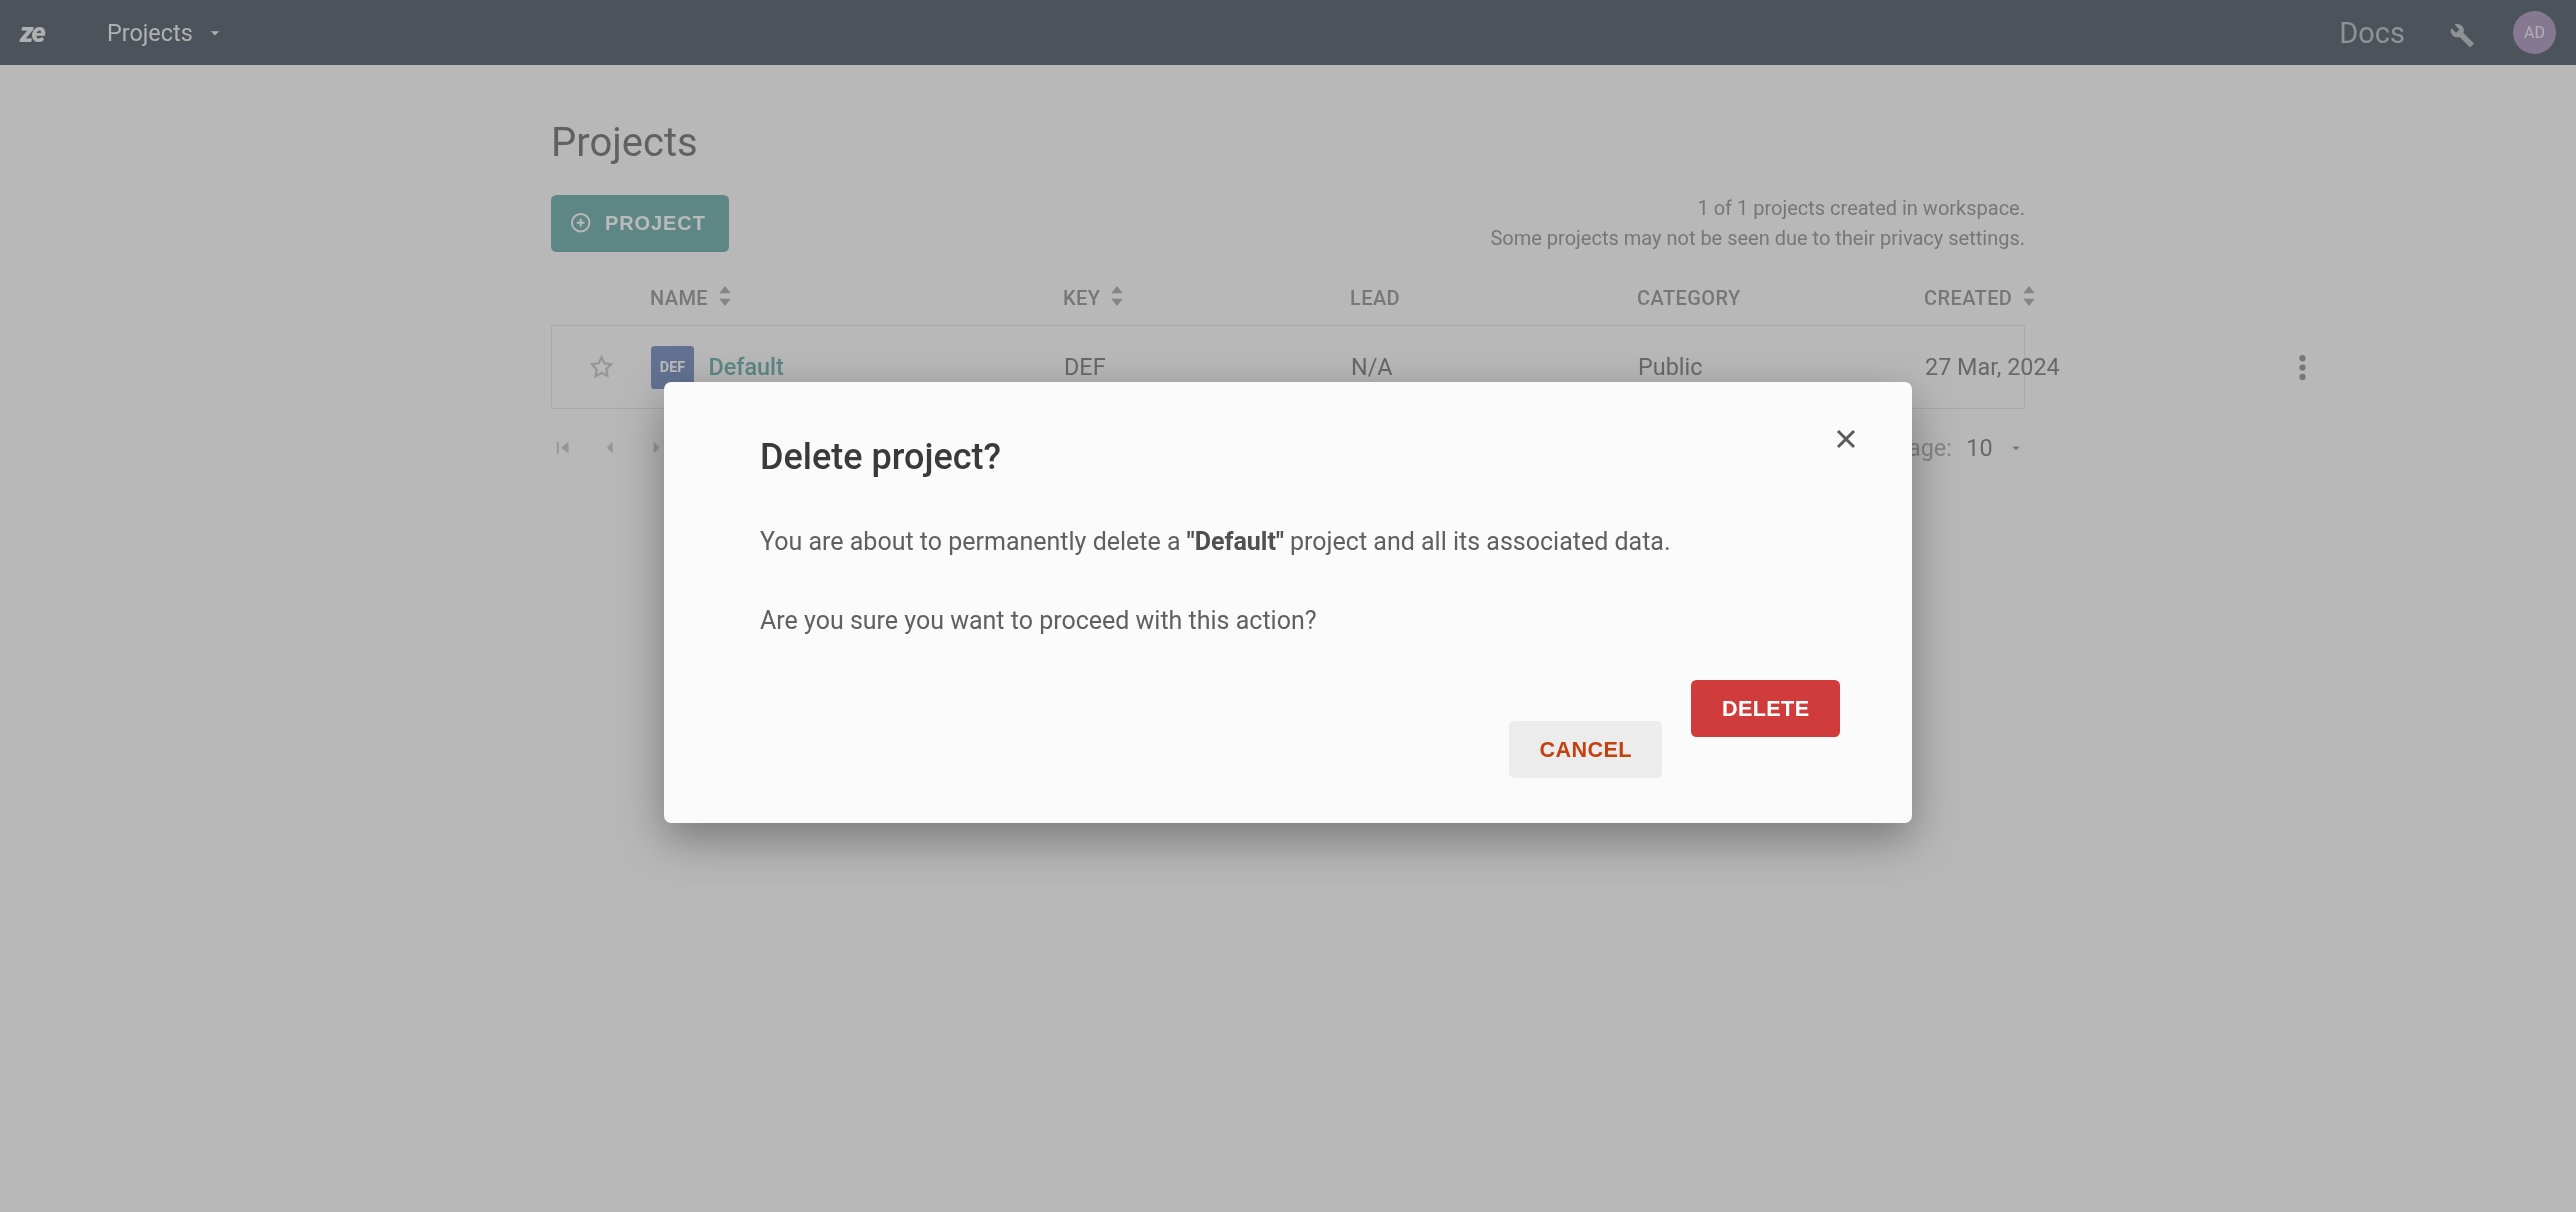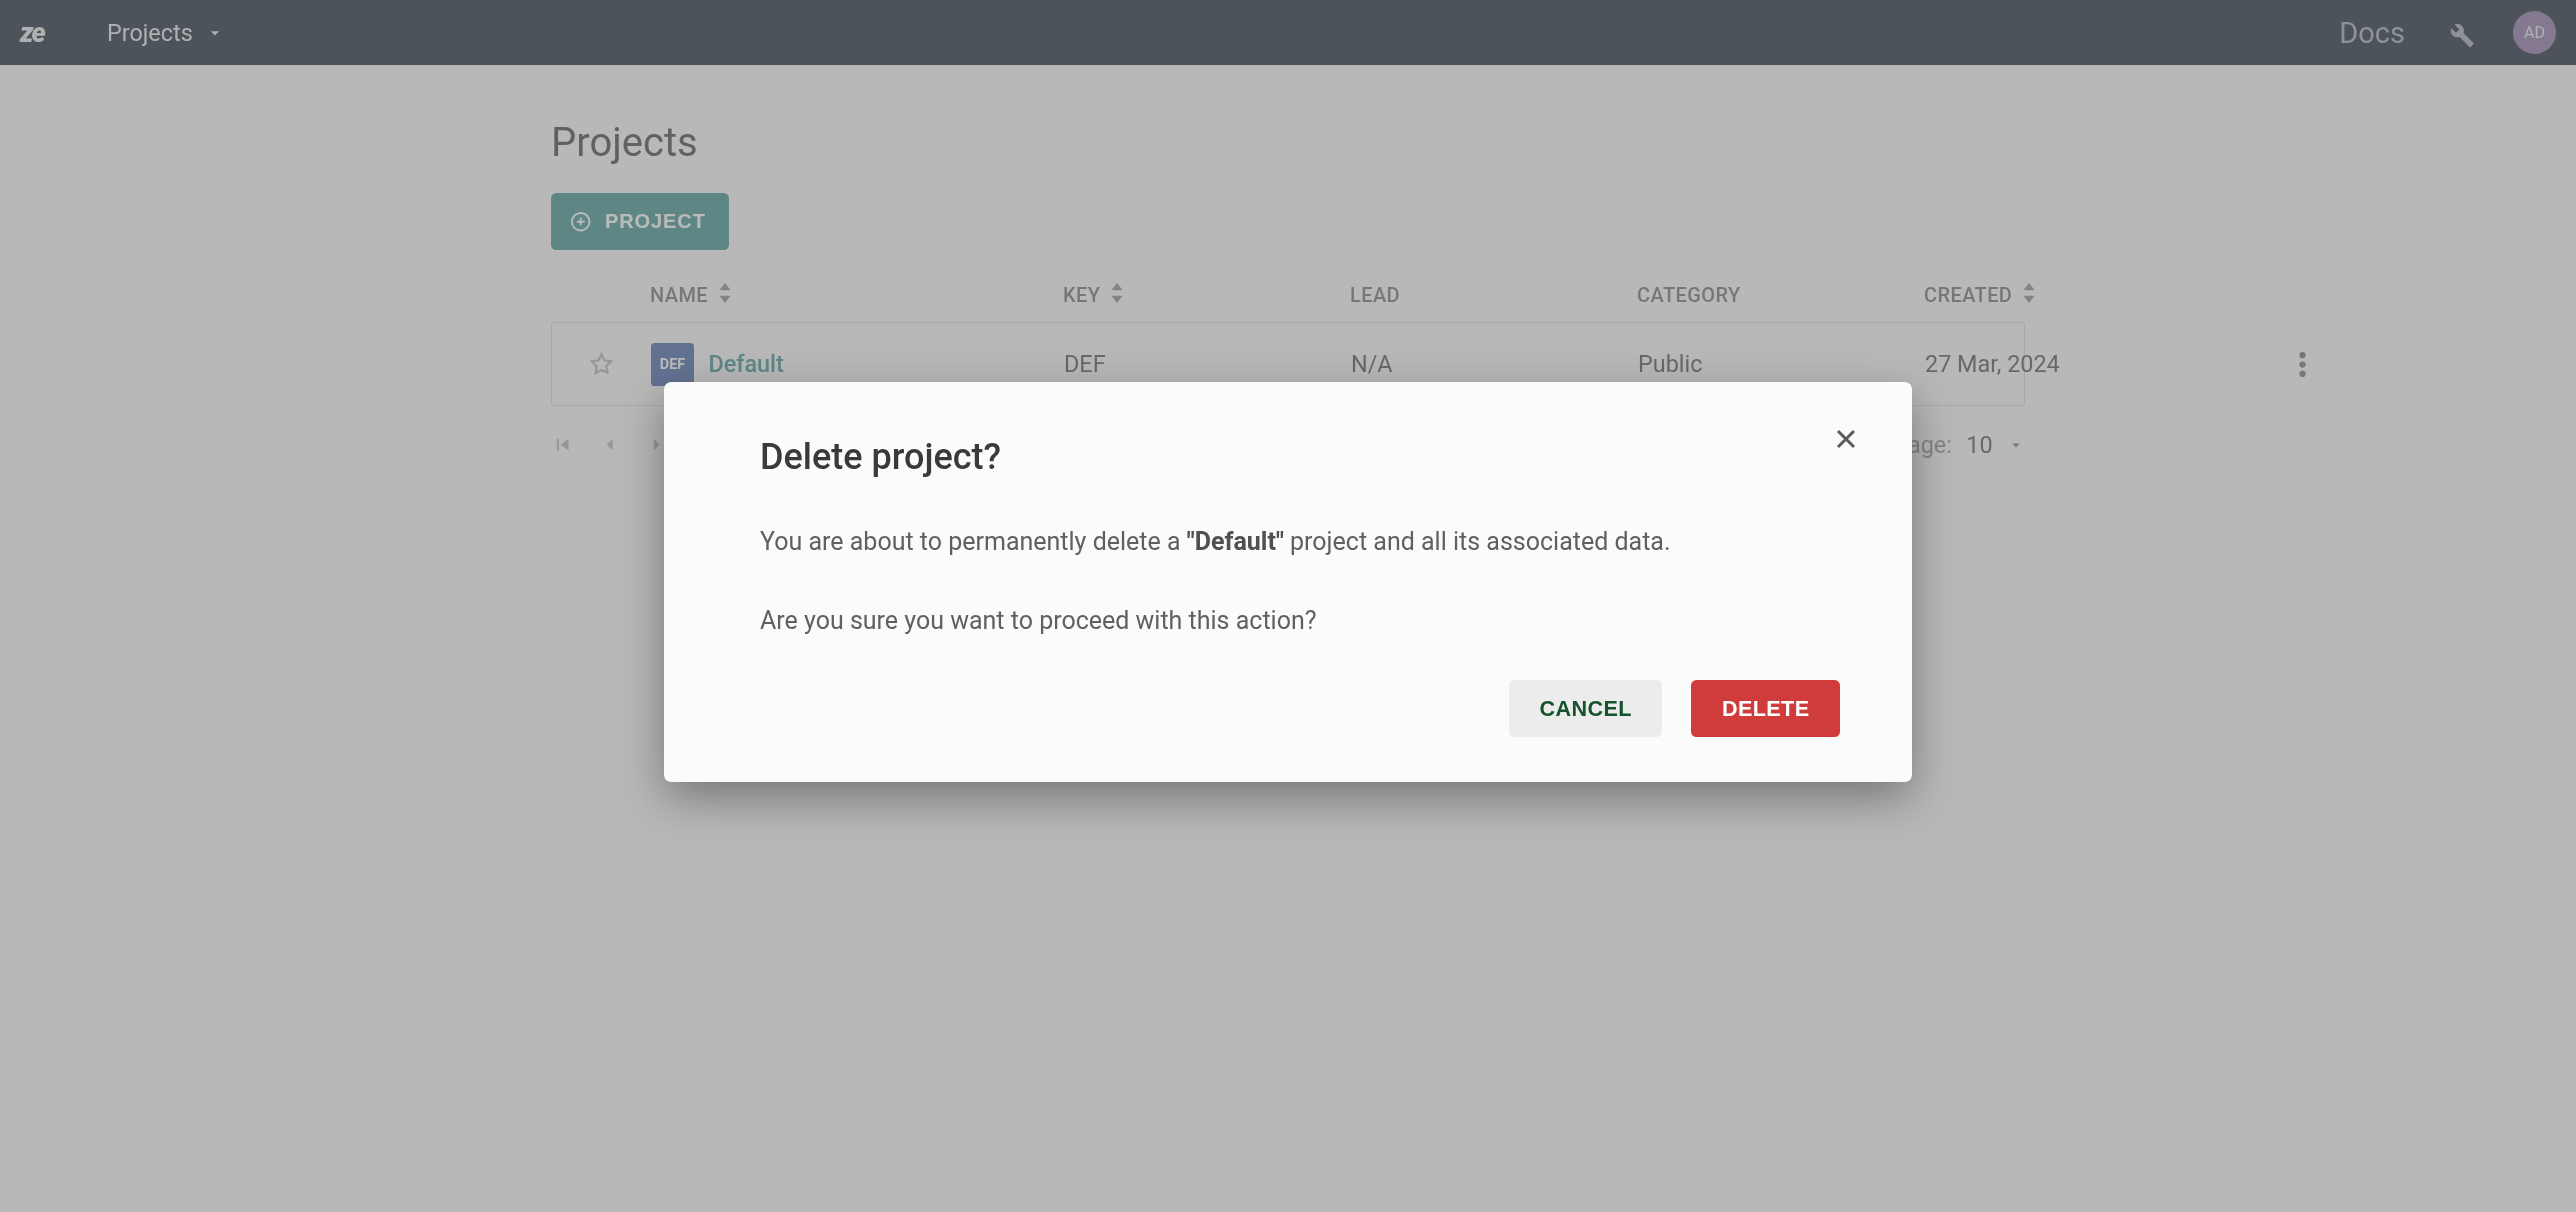--- a/index.html
+++ b/index.html
@@ -191,21 +191,21 @@
   .modal p b{color:#505050;font-weight:700;}
   .modal-actions{
     display:flex;justify-content:flex-end;gap:29px;
     margin-top:36px;
   }
   .btn{
     border:none;border-radius:5.4px;height:57px;
     padding:0 30.5px;font-size:21.6px;font-weight:600;letter-spacing:0.4px;
     cursor:pointer;
   }
-  .btn-cancel{background:#ececec;color:#14532d;}
+  .btn-cancel{background:#ececec;color:#c2410c;margin-top:41px;}
   .btn-delete{background:var(--danger);color:#fff;}
   svg{display:block;}
 </style>
 </head>
 <body>
 
 <div class="topnav">
   <div class="logo">ze</div>
   <div class="nav-item">
     <span>Projects</span>
@@ -236,20 +236,24 @@
         <span>
           <svg width="23.4" height="23.4" viewBox="0 0 24 24" fill="none" stroke="#fff" stroke-width="2">
               <circle cx="12" cy="12" r="9"></circle>
               <path d="M12 8v8M8 12h8"></path>
             </svg>
         </span>
         <span>PROJECT</span>
       </button>
 
 
+      <div class="toolbar-right">
+        <div>1 of 1 projects created in workspace.</div>
+        <div>Some projects may not be seen due to their privacy settings.</div>
+      </div>
     </div>
 
     <div class="thead">
       <div></div>
       <div class="th">
         <span>NAME</span>
         <span class="sort-icon">
           <svg width="16" height="20" viewBox="0 0 10 14" fill="#8a8a8a">
               <path d="M5 0l4 5H1zM5 14l4-5H1z"></path>
             </svg>

